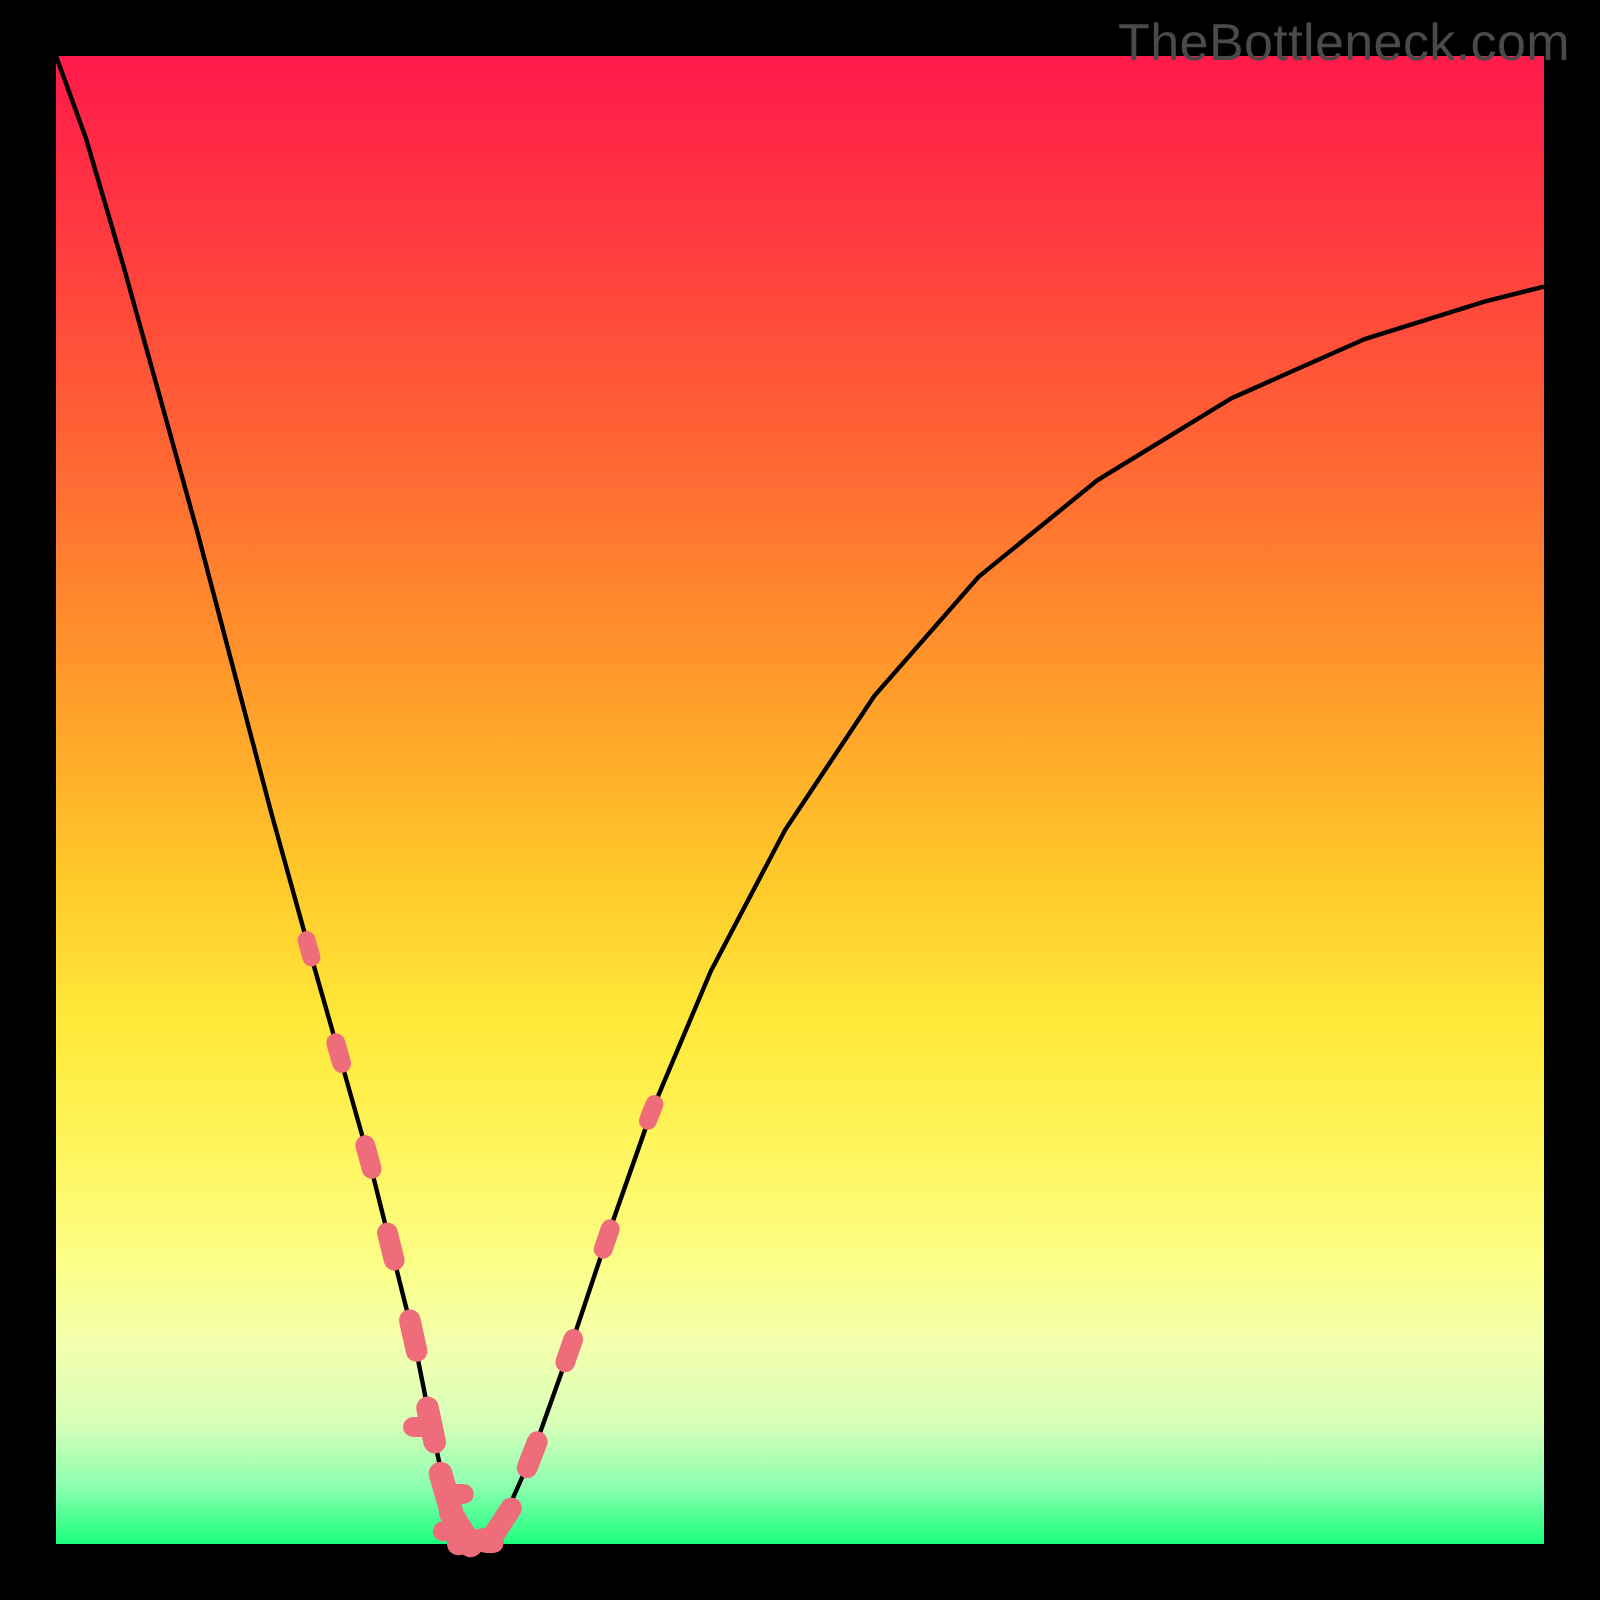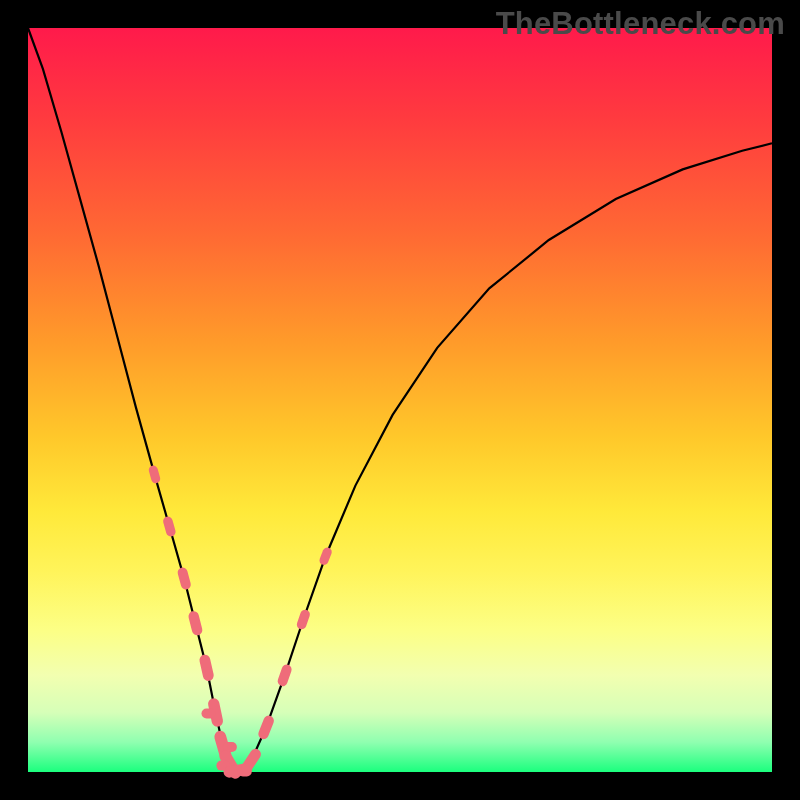--- a/index.html
+++ b/index.html
@@ -36,22 +36,22 @@
       #d6ffb8 92%,
       #8fffb0 96%,
       #1bff7e 100%
     );
   }
   .watermark {
     position: absolute;
     top: 6px;
     right: 15px;
     color: #4a4a4a;
-    font-size: 31px;
-    font-weight: 700;
+    font-size: 26px;
+    font-weight: 400;
     letter-spacing: 0.2px;
     z-index: 5;
   }
   svg.overlay {
     position: absolute;
     left: 0;
     top: 0;
     width: 744px;
     height: 744px;
     overflow: visible;

